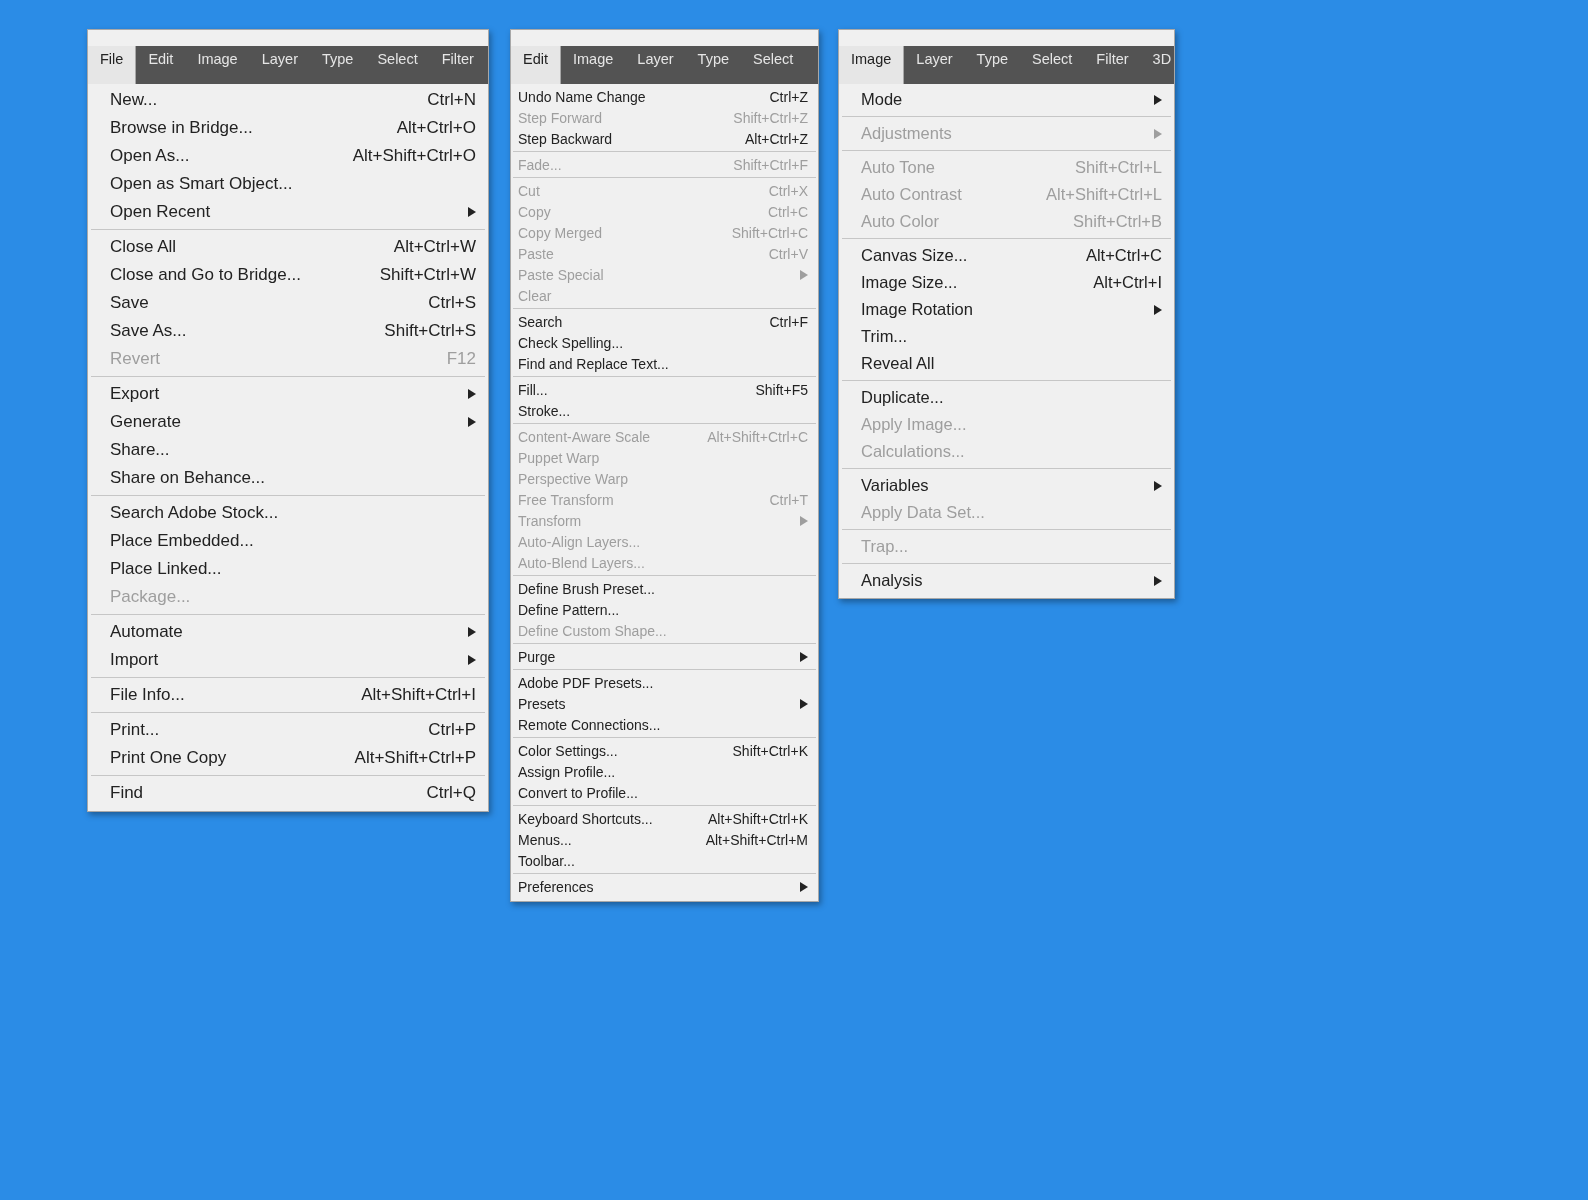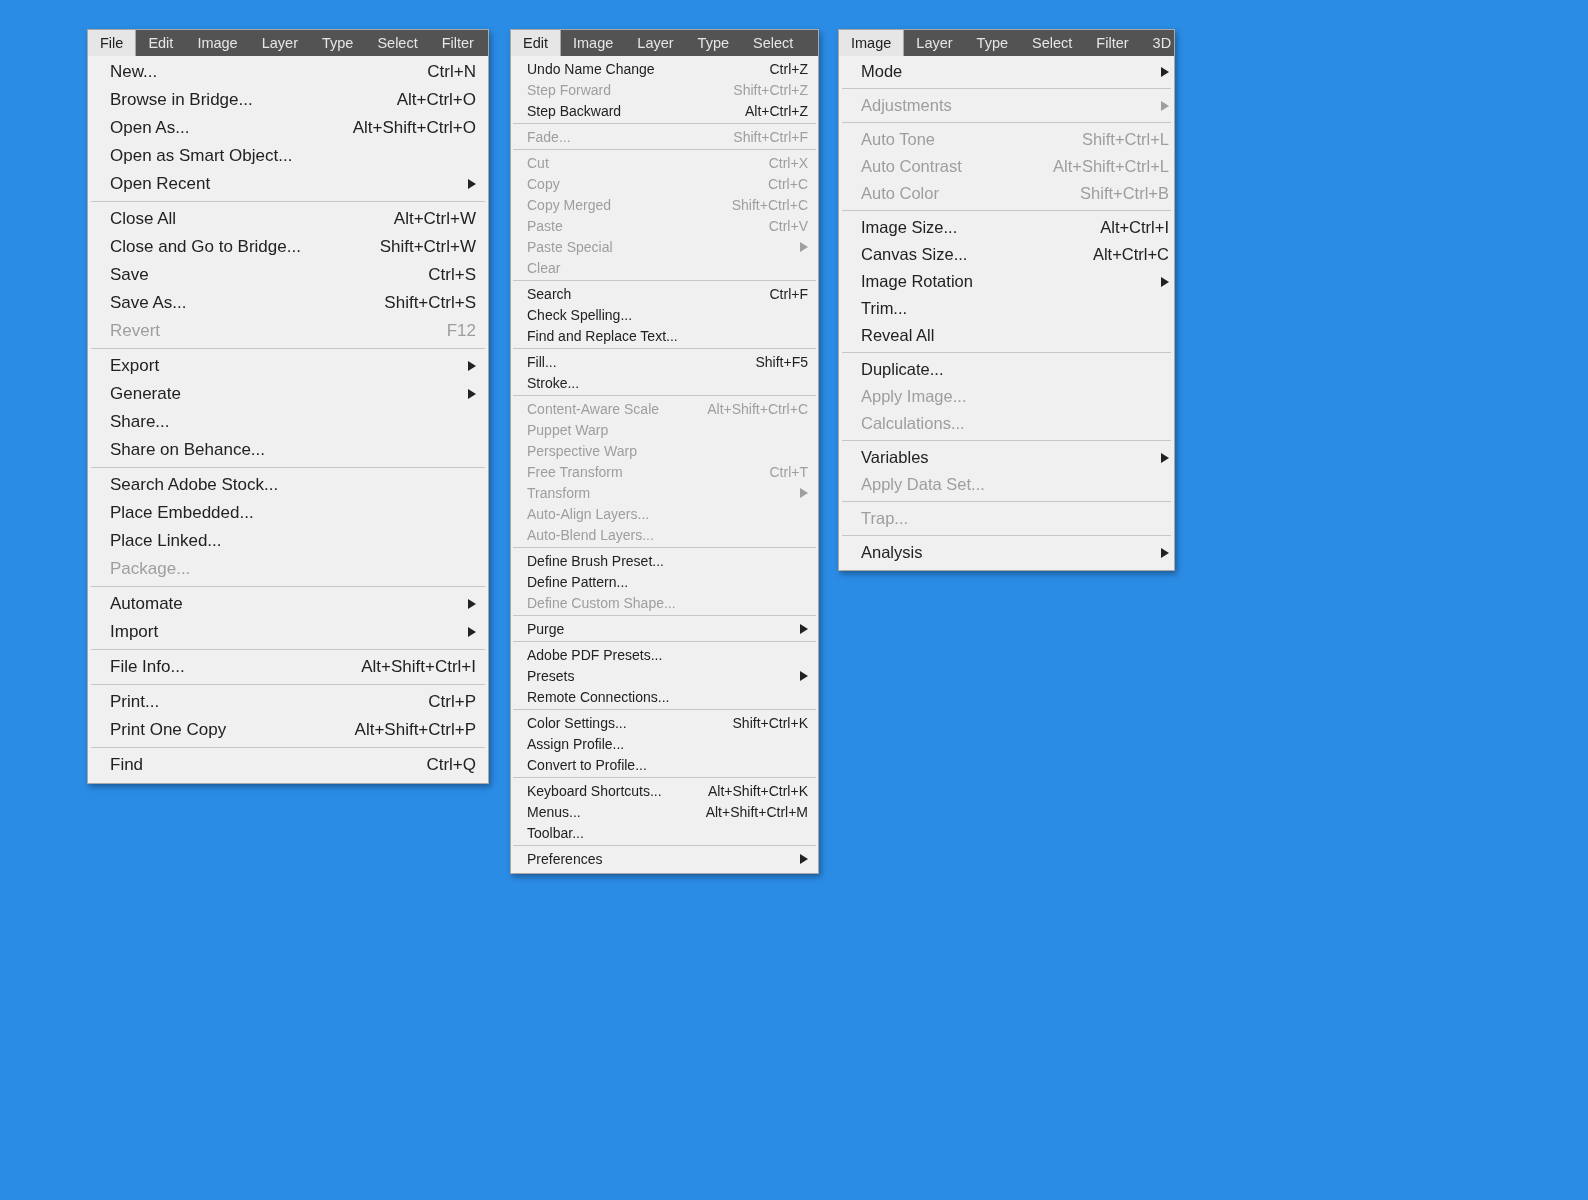--- a/index.html
+++ b/index.html
@@ -22,23 +22,24 @@
     position: absolute;
     background: #f0f0f0;
     border: 1px solid #a8a8a8;
     box-shadow: 2px 3px 6px rgba(0,0,0,0.35);
   }
   .menubar {
     display: flex;
     align-items: stretch;
     background: #535353;
     color: #e6e6e6;
-    height: 26px;
+    height: 38px;
     font-size: 14.5px;
     overflow: hidden;
+    margin-top: 16px;
   }
   .menubar .mitem {
     padding: 4px 12px 4px 12px;
     line-height: 18px;
     white-space: nowrap;
   }
   .menubar .mitem.sel {
     background: #e6e6e6;
     color: #222;
     border-right: 1px solid #a8a8a8;
@@ -53,22 +54,22 @@
   }
   .row {
     display: flex;
     align-items: center;
     height: 28px;
     padding: 0 12px 0 22px;
     white-space: nowrap;
     position: relative;
   }
   .panel.large .row { font-size: 17px; }
-  .panel.med   .row { height: 21px; font-size: 14px; padding-left: 16px; padding-right: 10px; }
-  .panel.img   .row { height: 27px; font-size: 16.5px; padding-left: 22px; padding-right: 5px; }
+  .panel.med   .row { height: 21px; font-size: 14px; padding-left: 7px; padding-right: 10px; }
+  .panel.img   .row { height: 27px; font-size: 16.5px; padding-left: 22px; padding-right: 12px; }
   .row .lbl { flex: 1 1 auto; }
   .row .sc  { flex: 0 0 auto; text-align: left; color: #222; padding-left: 16px; }
   .row.disabled .lbl,
   .row.disabled .sc { color: #9e9e9e; }
   .row .arrow {
     flex: 0 0 auto;
     margin-left: 10px;
   }
   .row .arrow svg { display: block; }
   .row.disabled .arrow svg path { fill: #9e9e9e; }
@@ -418,26 +419,26 @@
         <div class="row disabled">
           <span class="lbl">Auto Contrast</span>
           <span class="sc">Alt+Shift+Ctrl+L</span>
         </div>
         <div class="row disabled">
           <span class="lbl">Auto Color</span>
           <span class="sc">Shift+Ctrl+B</span>
         </div>
         <div class="sep"></div>
         <div class="row">
+          <span class="lbl">Canvas Size...</span>
+          <span class="sc">Alt+Ctrl+C</span>
+        </div>
+        <div class="row">
           <span class="lbl">Image Size...</span>
           <span class="sc">Alt+Ctrl+I</span>
-        </div>
-        <div class="row">
-          <span class="lbl">Canvas Size...</span>
-          <span class="sc">Alt+Ctrl+C</span>
         </div>
         <div class="row">
           <span class="lbl">Image Rotation</span>
           <span class="arrow">
             <svg width="8" height="10" viewBox="0 0 8 10">
               <path d="M0 0 L8 5 L0 10 Z" fill="#222"></path>
             </svg>
           </span>
         </div>
         <div class="row">

